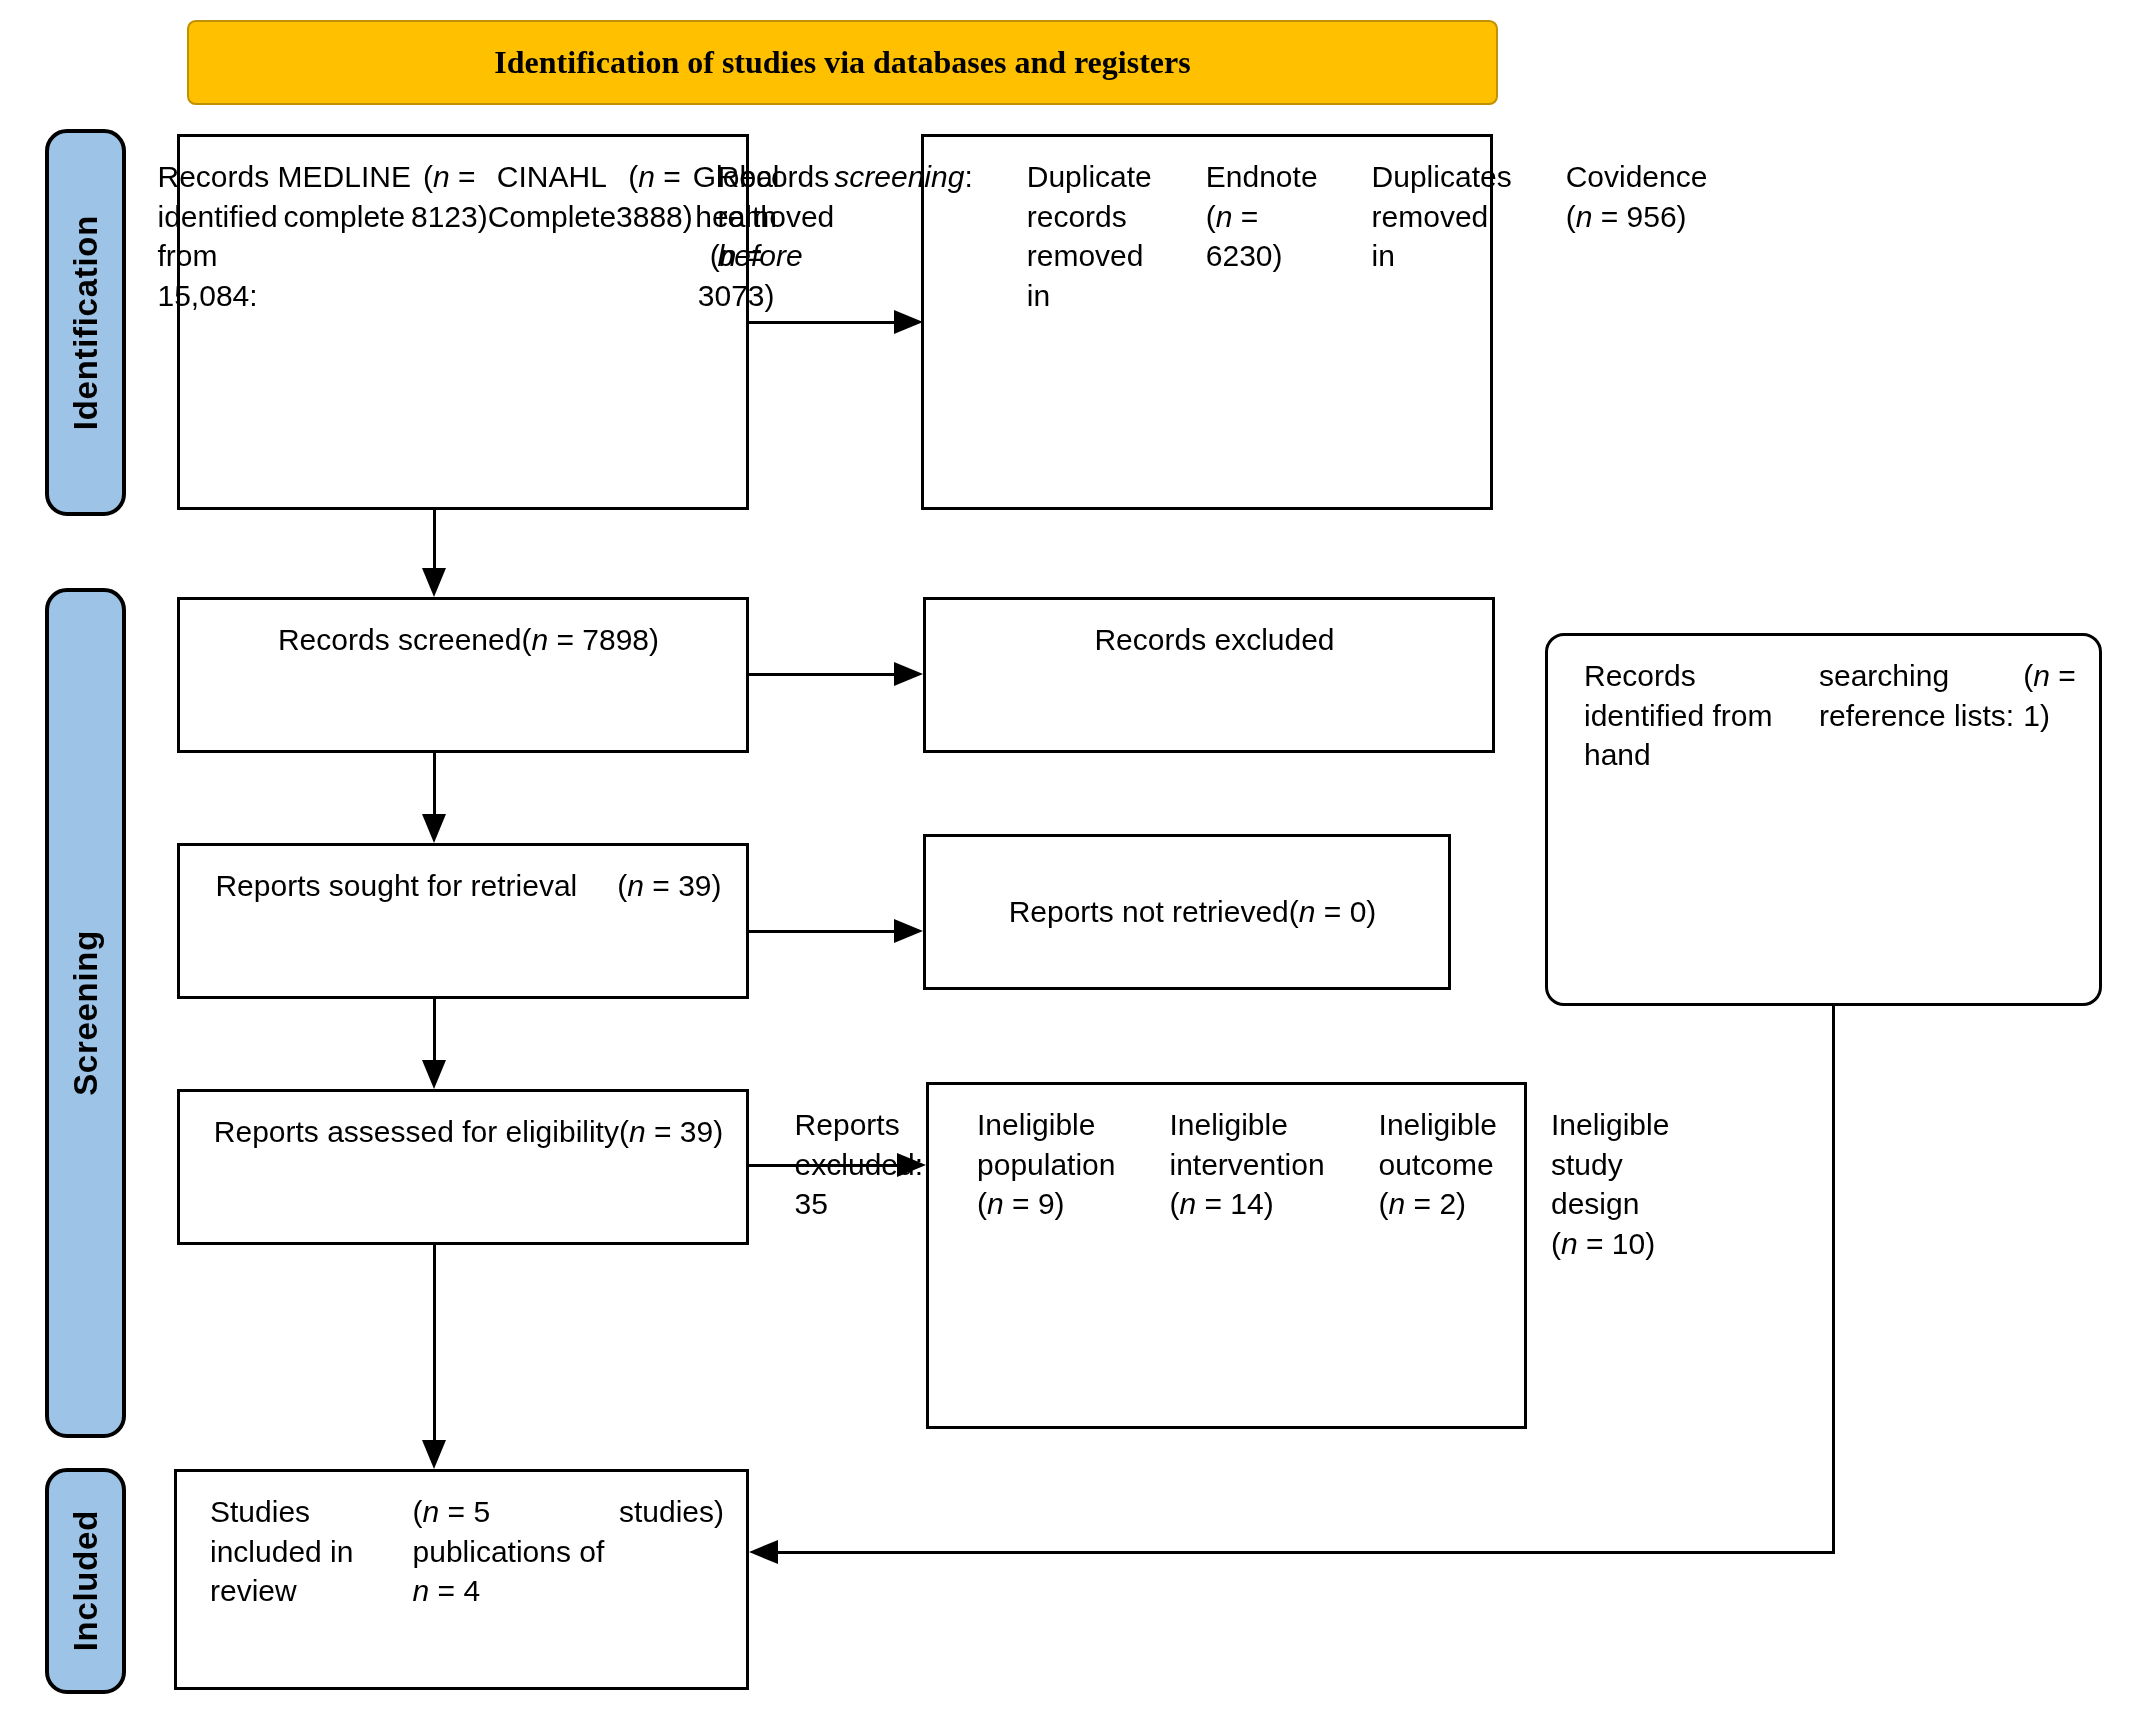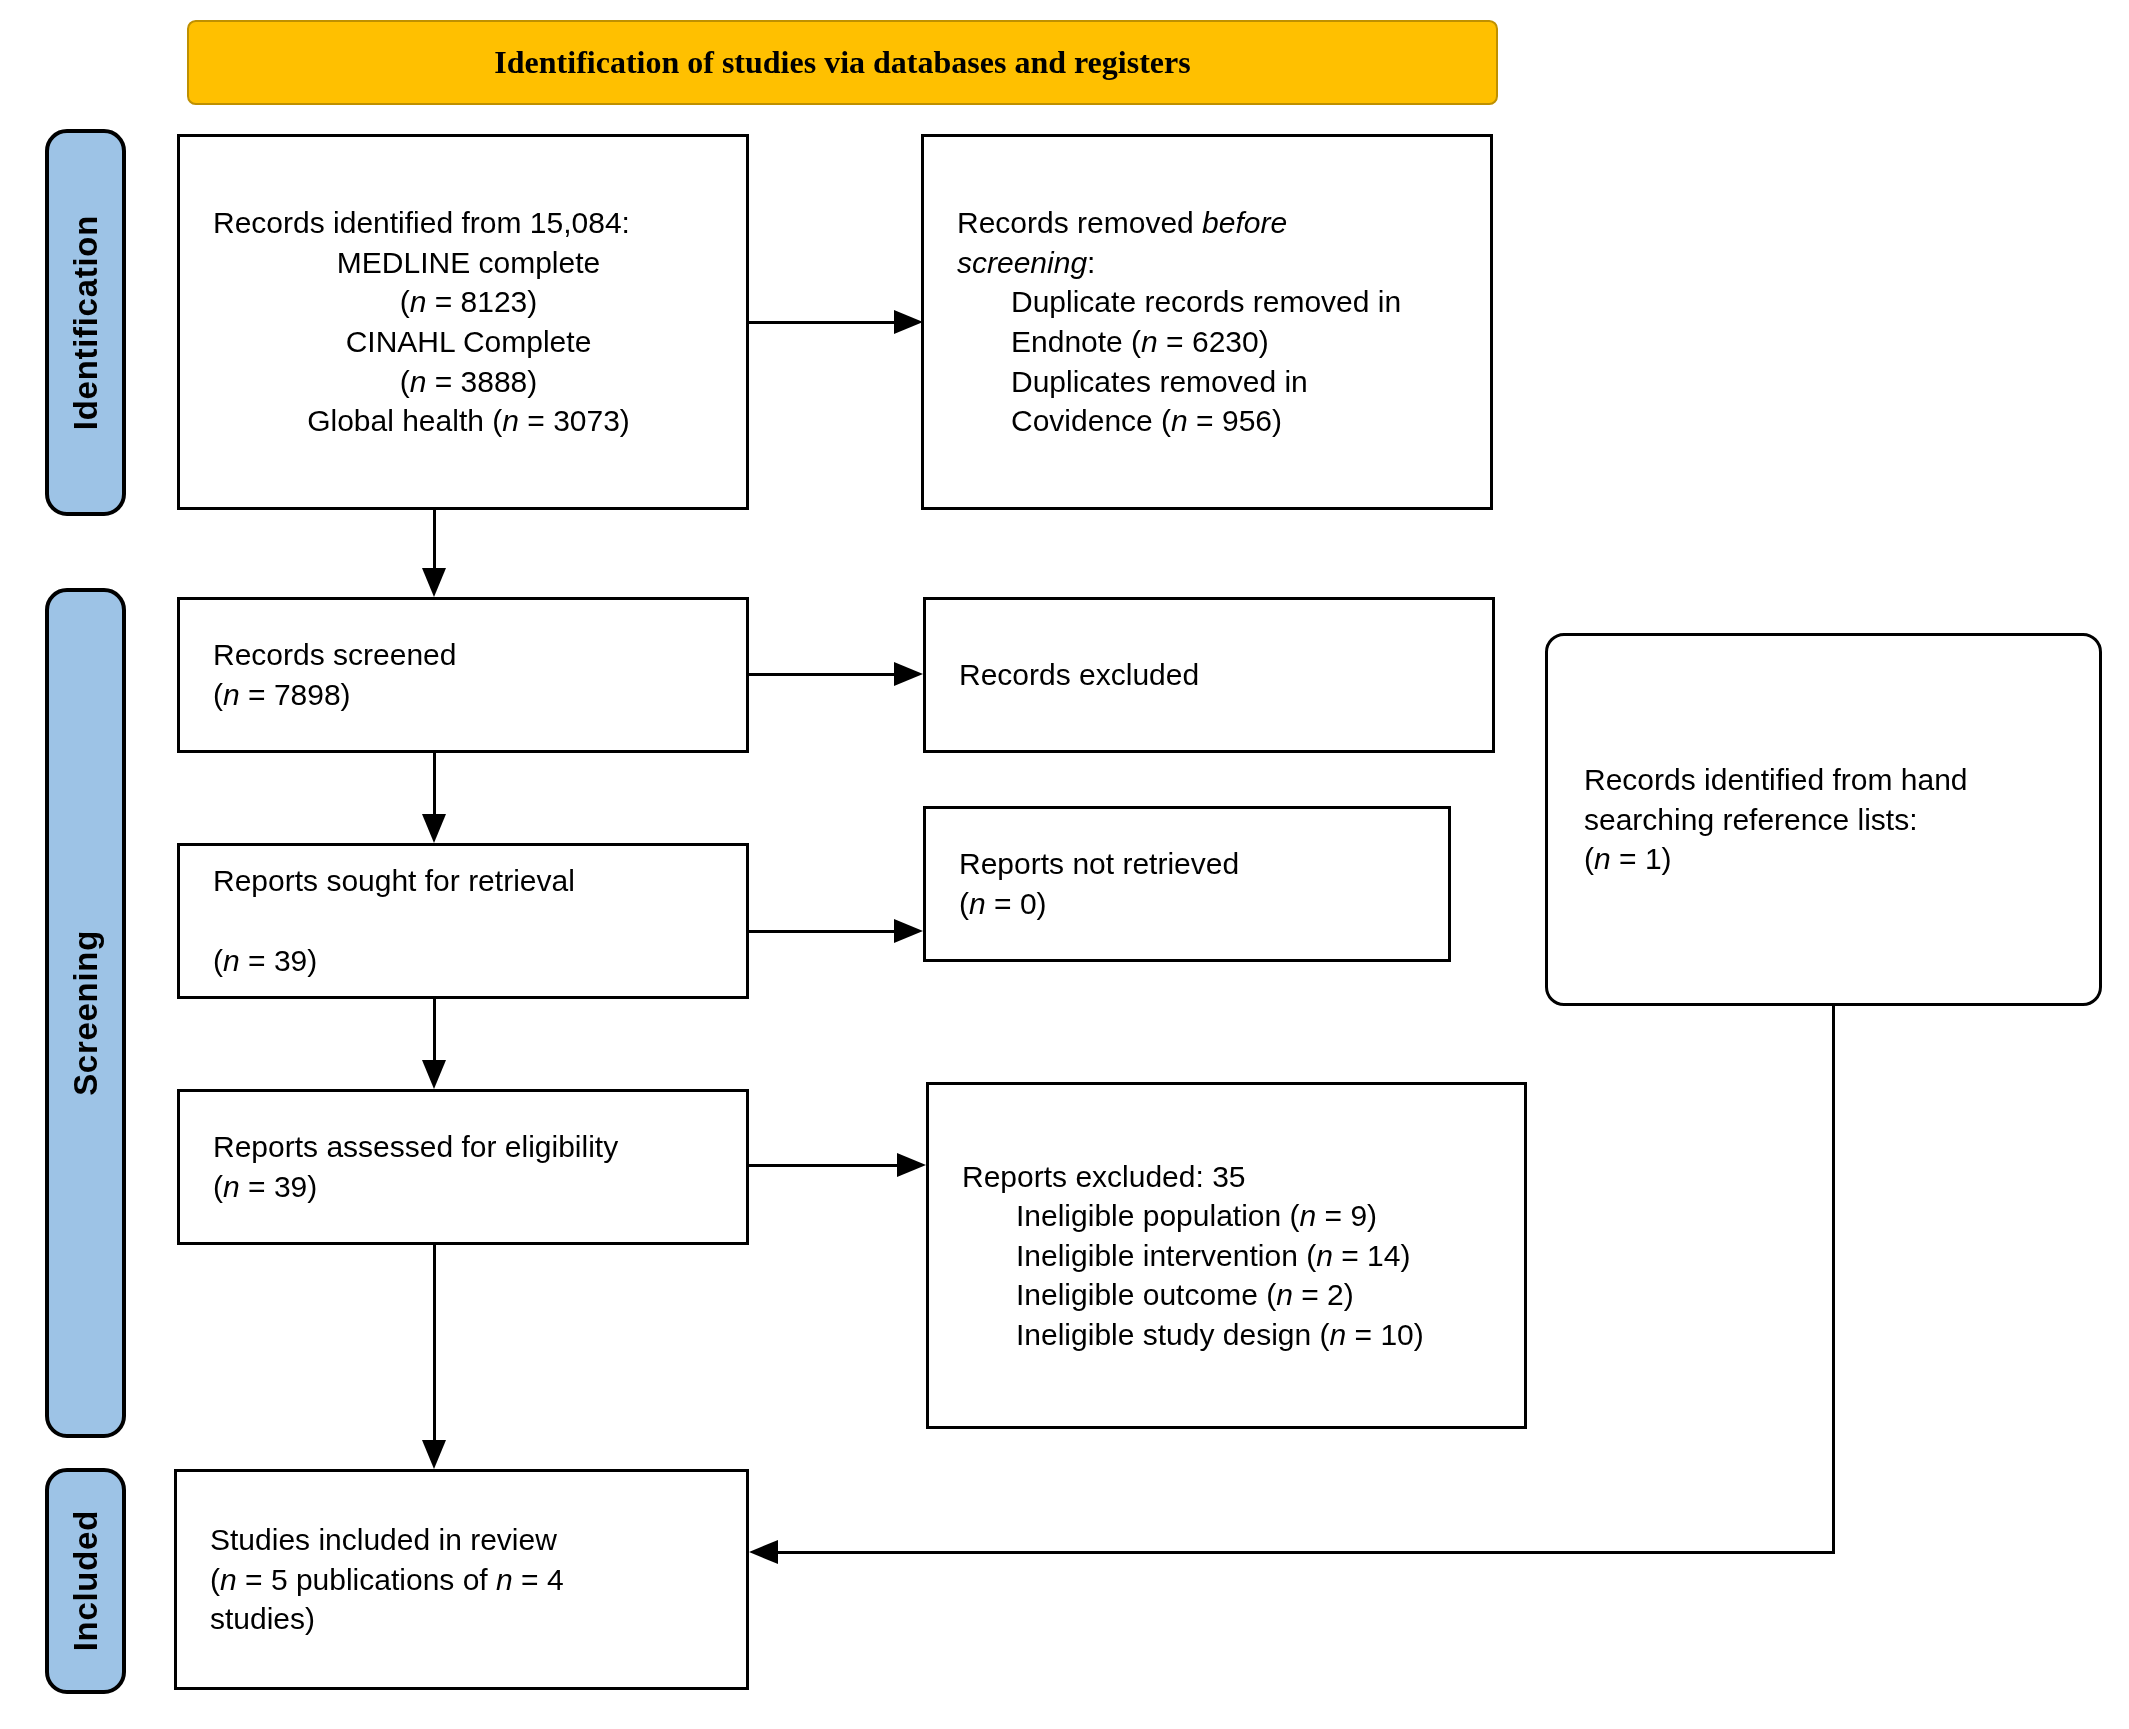--- a/index.html
+++ b/index.html
@@ -19,21 +19,21 @@
     background:#9DC3E6; border:4.3px solid #000; border-radius:22px;
     display:flex; align-items:center; justify-content:center;
   }
   .stage .vtext {
     writing-mode:vertical-rl; transform:rotate(180deg);
     font-weight:bold; font-size:33px; letter-spacing:0.7px;
   }
 
   .box {
     position:absolute; background:#fff; border:3.6px solid #000;
-    display:flex; flex-direction:column; justify-content:center;
+    display:flex; flex-direction:row; justify-content:center;
     font-size:30px; line-height:1.32; padding:20px 22px 20px 33px;
   }
   .line { text-align:left; }
   .line.center { text-align:center; }
   .line.indent { padding-left:54px; }
 
   .hline { position:absolute; height:2.9px; background:#000; }
   .vline { position:absolute; width:2.9px; background:#000; }
   .arrow-right { position:absolute; width:0; height:0;
     border-top:12.3px solid transparent; border-bottom:12.3px solid transparent;
@@ -89,21 +89,21 @@
 
   <div class="box" style="left:923px; top:597px; width:572px; height:156px;">
     <div class="line">Records excluded</div>
   </div>
 
   <div class="box" style="left:177px; top:843px; width:572px; height:156px;gap:40px;">
     <div class="line">Reports sought for retrieval</div>
     <div class="line">(<i>n</i> = 39)</div>
   </div>
 
-  <div class="box" style="left:923px; top:806px; width:528px; height:156px;">
+  <div class="box" style="left:923px; top:834px; width:528px; height:156px;align-items:center;">
     <div class="line">Reports not retrieved</div>
     <div class="line">(<i>n</i> = 0)</div>
   </div>
 
   <div class="box" style="left:177px; top:1089px; width:572px; height:156px;">
     <div class="line">Reports assessed for eligibility</div>
     <div class="line">(<i>n</i> = 39)</div>
   </div>
 
   <div class="box" style="left:926px; top:1082px; width:601px; height:347px;">

